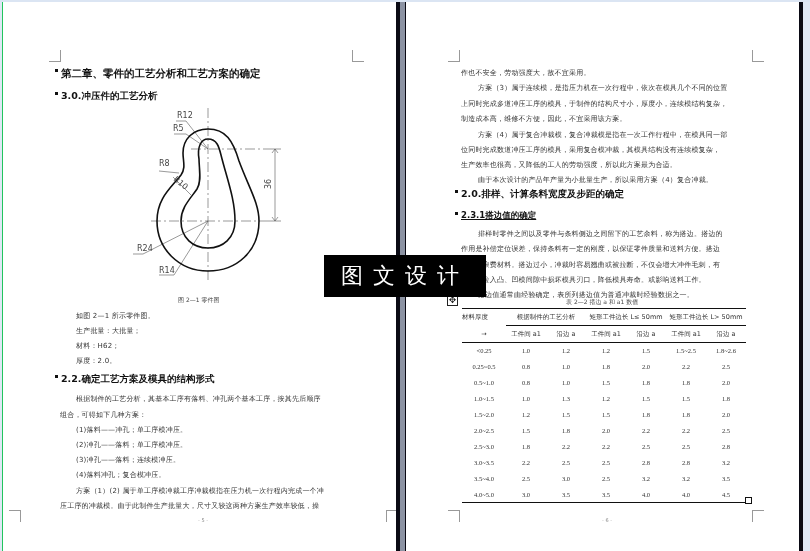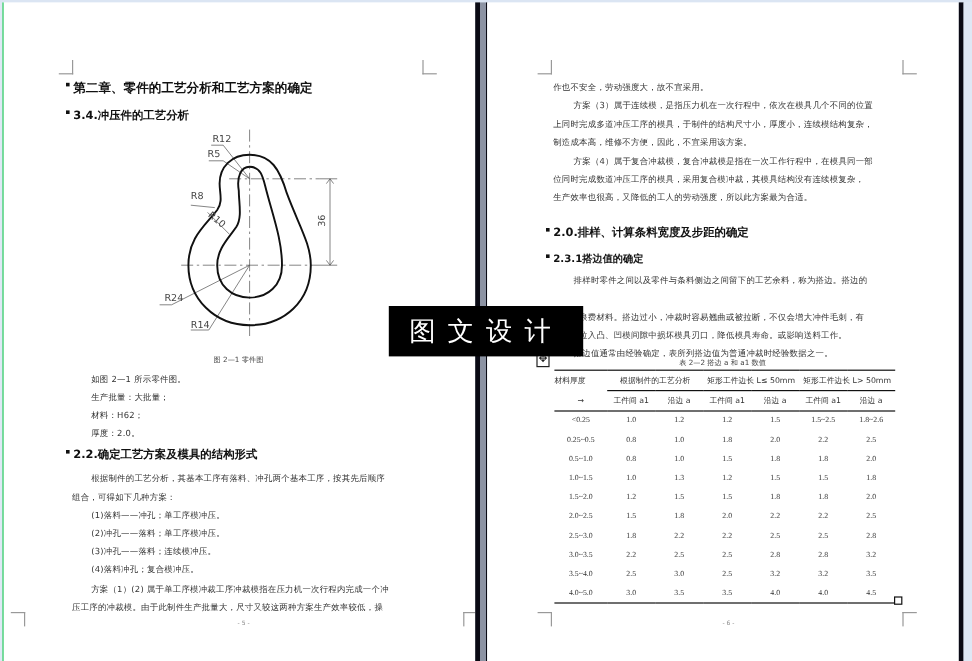--- a/index.html
+++ b/index.html
@@ -43,21 +43,21 @@
 
 <div class="topbar"></div>
 
 <div class="page" id="page-left">
   <div class="crop tl" style="left:46px;top:48px;"></div>
   <div class="crop tr" style="left:349px;top:48px;"></div>
   <div class="crop bl" style="left:6px;top:508px;"></div>
   <div class="crop br" style="left:383px;top:508px;"></div>
 
   <div class="h1" style="left:52px;top:65px;"><span class="bullet"></span><span>第二章、零件的工艺分析和工艺方案的确定</span></div>
-  <div class="h2" style="left:52px;top:88px;"><span class="bullet"></span><span>3.4.冲压件的工艺分析</span></div>
+  <div class="h2" style="left:52px;top:88px;"><span class="bullet"></span><span>3.0.冲压件的工艺分析</span></div>
 
   <svg class="drawing" style="left:128px;top:101px;" width="180" height="190" viewBox="0 0 180 190">
     <g stroke="#555" stroke-width="0.6" fill="none">
       <line x1="77" y1="5" x2="77" y2="180" stroke-dasharray="10,3,2,3"></line>
       <line x1="20" y1="118" x2="130" y2="118" stroke-dasharray="10,3,2,3"></line>
       <line x1="60" y1="46" x2="135" y2="46" stroke-dasharray="10,3,2,3"></line>
       <line x1="135" y1="46" x2="150" y2="46"></line>
       <line x1="130" y1="118" x2="150" y2="118"></line>
       <line x1="144" y1="46" x2="144" y2="118"></line>
       <path d="M141,50 L144,46 L147,50 M141,114 L144,118 L147,114"></path>
@@ -118,25 +118,27 @@
   <div class="crop bl" style="left:42px;top:508px;"></div>
   <div class="crop br" style="left:346px;top:508px;"></div>
 
   <div class="p" style="left:55px;top:66px;">作也不安全，劳动强度大，故不宜采用。</div>
   <div class="p" style="left:72px;top:81px;">方案（3）属于连续模，是指压力机在一次行程中，依次在模具几个不同的位置</div>
   <div class="p" style="left:55px;top:97px;">上同时完成多道冲压工序的模具，于制件的结构尺寸小，厚度小，连续模结构复杂，</div>
   <div class="p" style="left:55px;top:112px;">制造成本高，维修不方便，因此，不宜采用该方案。</div>
   <div class="p" style="left:72px;top:128px;">方案（4）属于复合冲裁模，复合冲裁模是指在一次工作行程中，在模具同一部</div>
   <div class="p" style="left:55px;top:143px;">位同时完成数道冲压工序的模具，采用复合模冲裁，其模具结构没有连续模复杂，</div>
   <div class="p" style="left:55px;top:158px;">生产效率也很高，又降低的工人的劳动强度，所以此方案最为合适。</div>
+  <div class="p" style="left:72px;top:173px;">由于本次设计的产品年产量为小批量生产，所以采用方案（4）复合冲裁。</div>
 
   <div class="h2" style="left:49px;top:186px;"><span class="bullet"></span><span>2.0.排样、计算条料宽度及步距的确定</span></div>
-  <div class="h3" style="left:49px;top:208px;"><span class="bullet"></span><span>2.3.1搭边值的确定</span></div>
+  <div class="h3" style="left:49px;top:208px;text-decoration:underline;"><span class="bullet"></span><span>2.3.1搭边值的确定</span></div>
 
   <div class="p" style="left:72px;top:227px;">排样时零件之间以及零件与条料侧边之间留下的工艺余料，称为搭边。搭边的</div>
+  <div class="p" style="left:55px;top:242px;">作用是补偿定位误差，保持条料有一定的刚度，以保证零件质量和送料方便。搭边</div>
   <div class="p" style="left:55px;top:258px;">过大，浪费材料。搭边过小，冲裁时容易翘曲或被拉断，不仅会增大冲件毛刺，有</div>
   <div class="p" style="left:55px;top:273px;">时还会拉入凸、凹模间隙中损坏模具刃口，降低模具寿命。或影响送料工作。</div>
   <div class="p" style="left:72px;top:288px;">搭边值通常由经验确定，表所列搭边值为普通冲裁时经验数据之一。</div>
 
   <div class="footer" style="left:196px;top:515px;">- 6 -</div>
 </div>
 
 <div class="table-caption">表 2—2  搭边 a 和 a1 数值</div>
 <div class="move-handle">✥</div>
 

